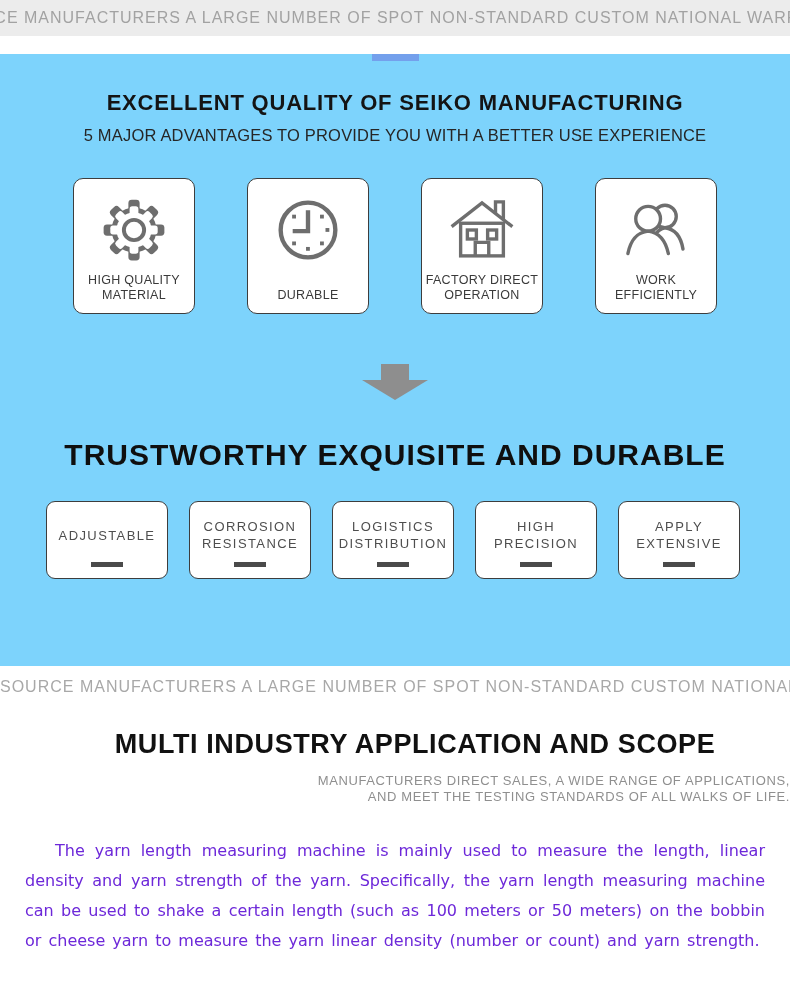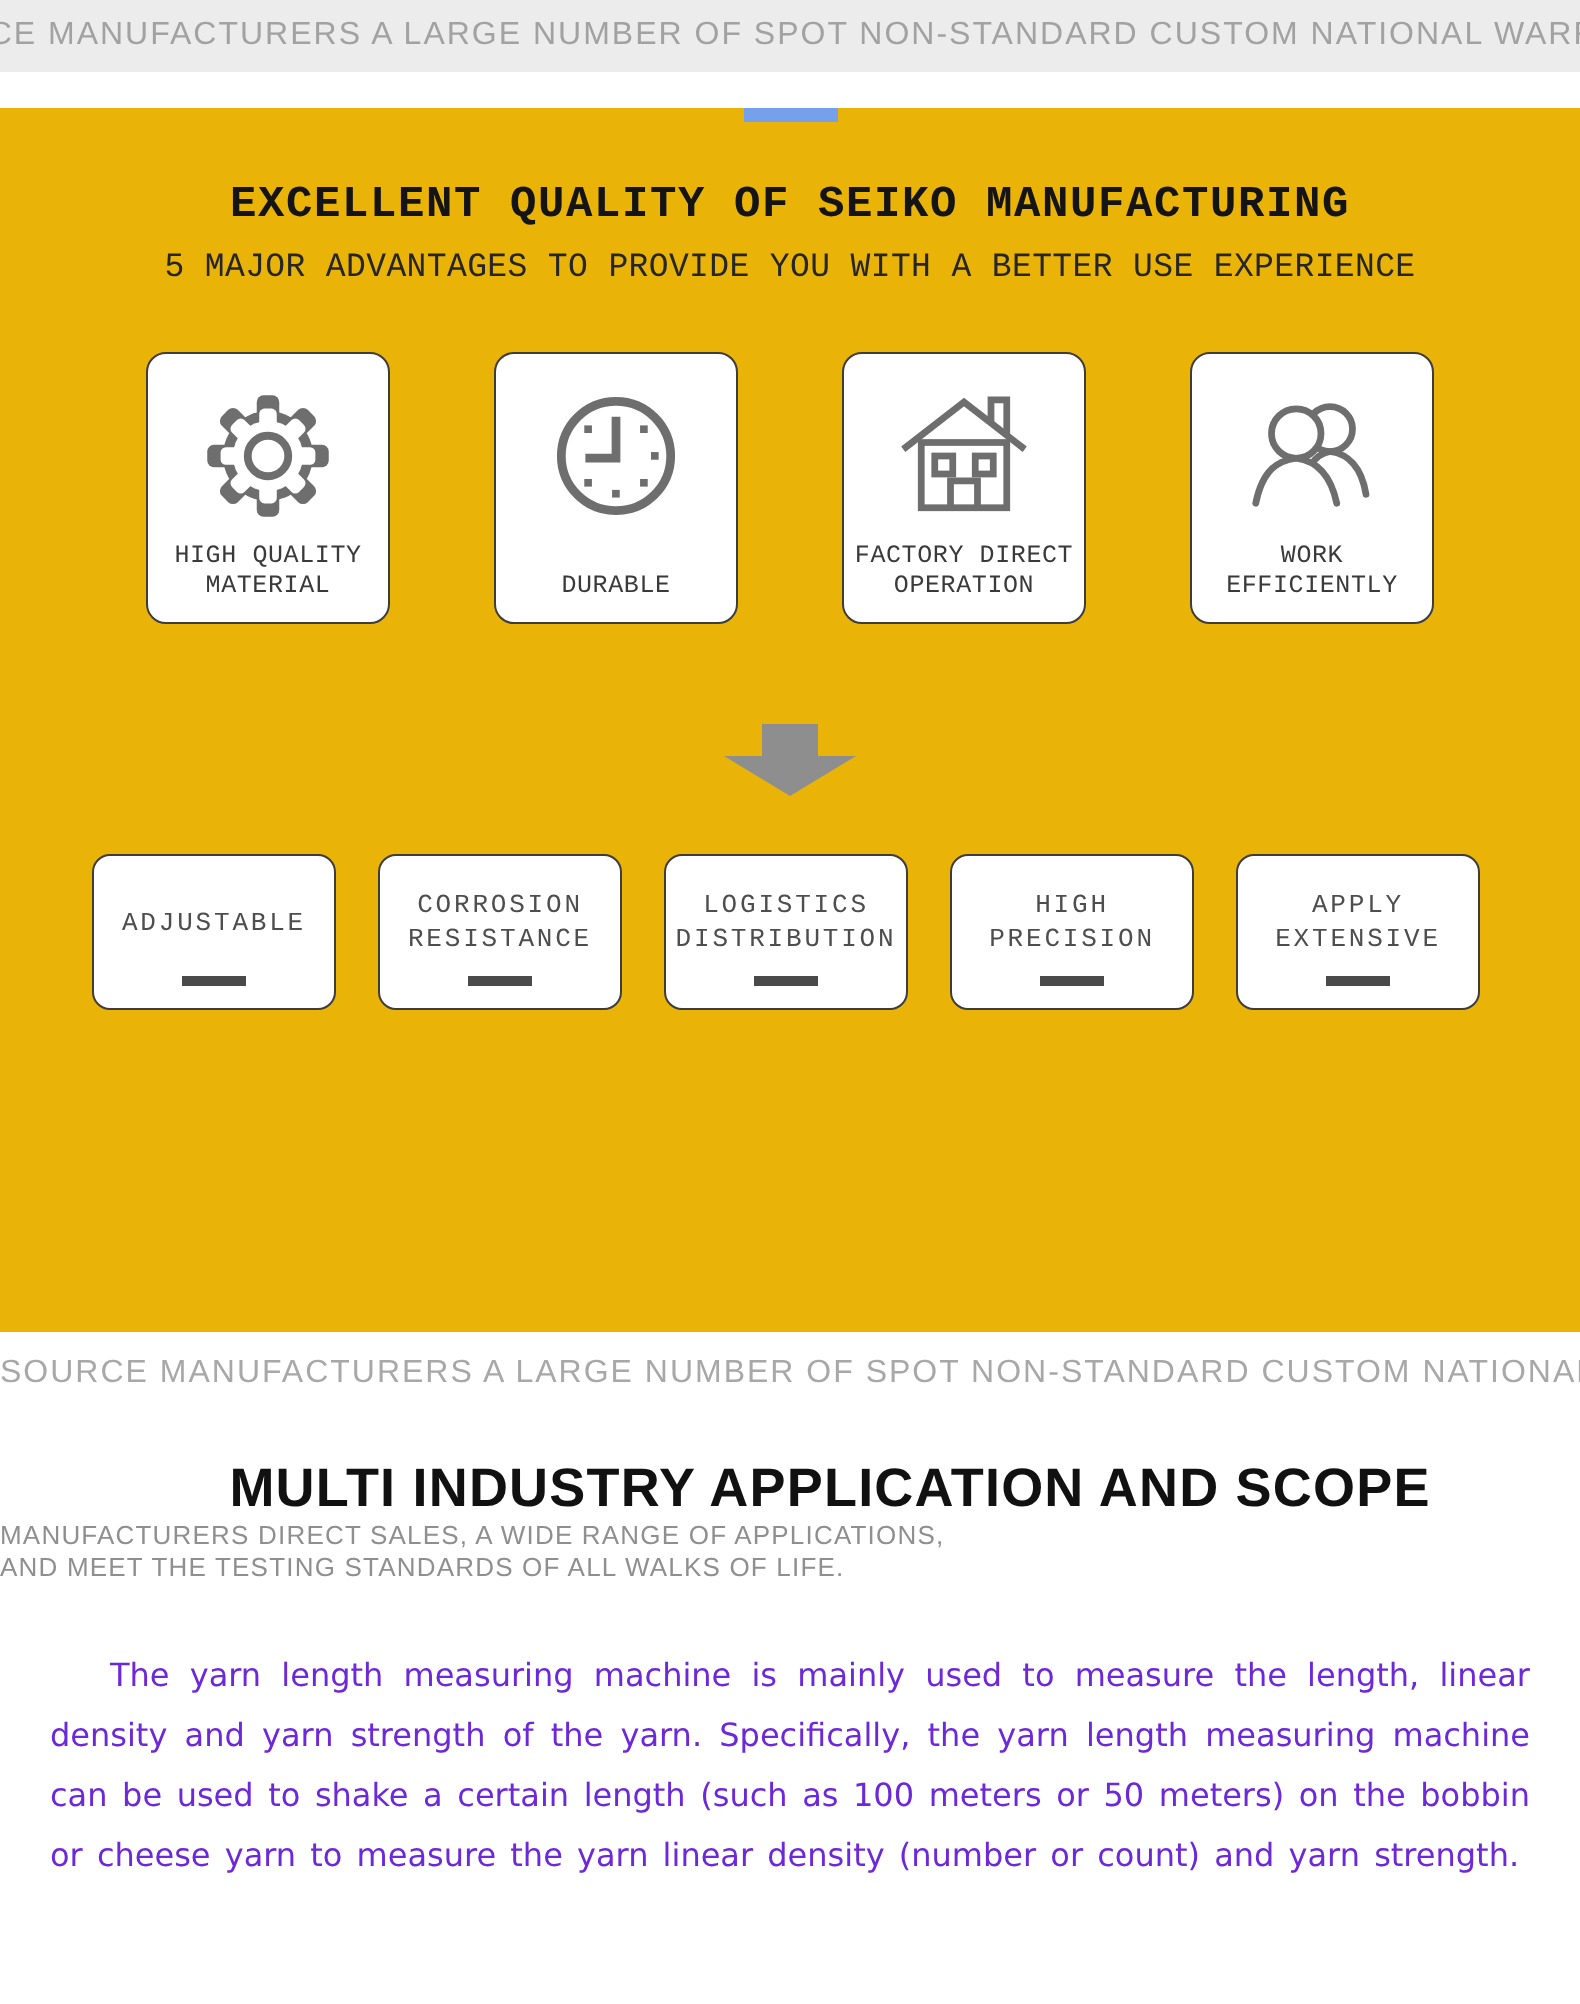--- a/index.html
+++ b/index.html
@@ -8,21 +8,21 @@
 
   
   .topbar {
     height:36px; background:#ececec; display:flex; align-items:center; justify-content:center;
   }
   .topbar span {
     color:#a2a2a2; font-size:16px; letter-spacing:1px; white-space:nowrap;
   }
 
   
-  .sec-a { height:612px; background:#eab308;font-family:Liberation Mono, monospace; }
+  .sec-a { height:612px; background:#7dd3fc; }
   .blue-bar { width:47px; height:7px; background:#74a0ec; margin:18px auto 0 auto; }
 
   .q-title {
     margin-top:29px; text-align:center; color:#141414; font-size:22px; font-weight:bold;
     letter-spacing:0.8px;
   }
   .q-sub {
     margin-top:10px; text-align:center; color:#262626; font-size:17px; font-weight:normal;
     letter-spacing:0.2px; transform:scaleX(0.97);
   }
@@ -65,21 +65,21 @@
   }
 
   
   .sec-b { background:#fff; padding-top:12px; }
   .banner2 { text-align:center; color:#a8a8a8; font-size:16px; letter-spacing:1px; white-space:nowrap; }
   .app-title {
     margin-top:33px; text-align:center; color:#111; font-size:27px; font-weight:bold;
     letter-spacing:0.6px;
     padding-left:40px;
   }
-  .app-sub { text-align:left; color:#8f8f8f; font-size:13px; line-height:16px; letter-spacing:0.6px; }
+  .app-sub { margin-top:13px; text-align:right; color:#8f8f8f; font-size:13px; line-height:16px; letter-spacing:0.6px; }
   .app-para {
     margin:31px 25px 0 25px; color:#6d28d9; font-size:16px; line-height:30px;
     font-family:"DejaVu Sans", sans-serif; text-align:justify; text-indent:30px; word-spacing:2px;
   }
 
   svg { display:block; }
 </style>
 </head>
 <body>
 
@@ -168,20 +168,21 @@
       </div>
 
 
     </div>
 
     <div class="arrow">
       <div class="arrow-stem"></div>
       <div class="arrow-head"></div>
     </div>
 
+    <h1 class="trust-title">TRUSTWORTHY EXQUISITE AND DURABLE</h1>
 
     <div class="feat-row">
       <div class="feat-box">
         <div class="feat-label">ADJUSTABLE</div>
         <div class="feat-underline"></div>
       </div>
       <div class="feat-box">
         <div class="feat-label">CORROSION RESISTANCE</div>
         <div class="feat-underline"></div>
       </div>

